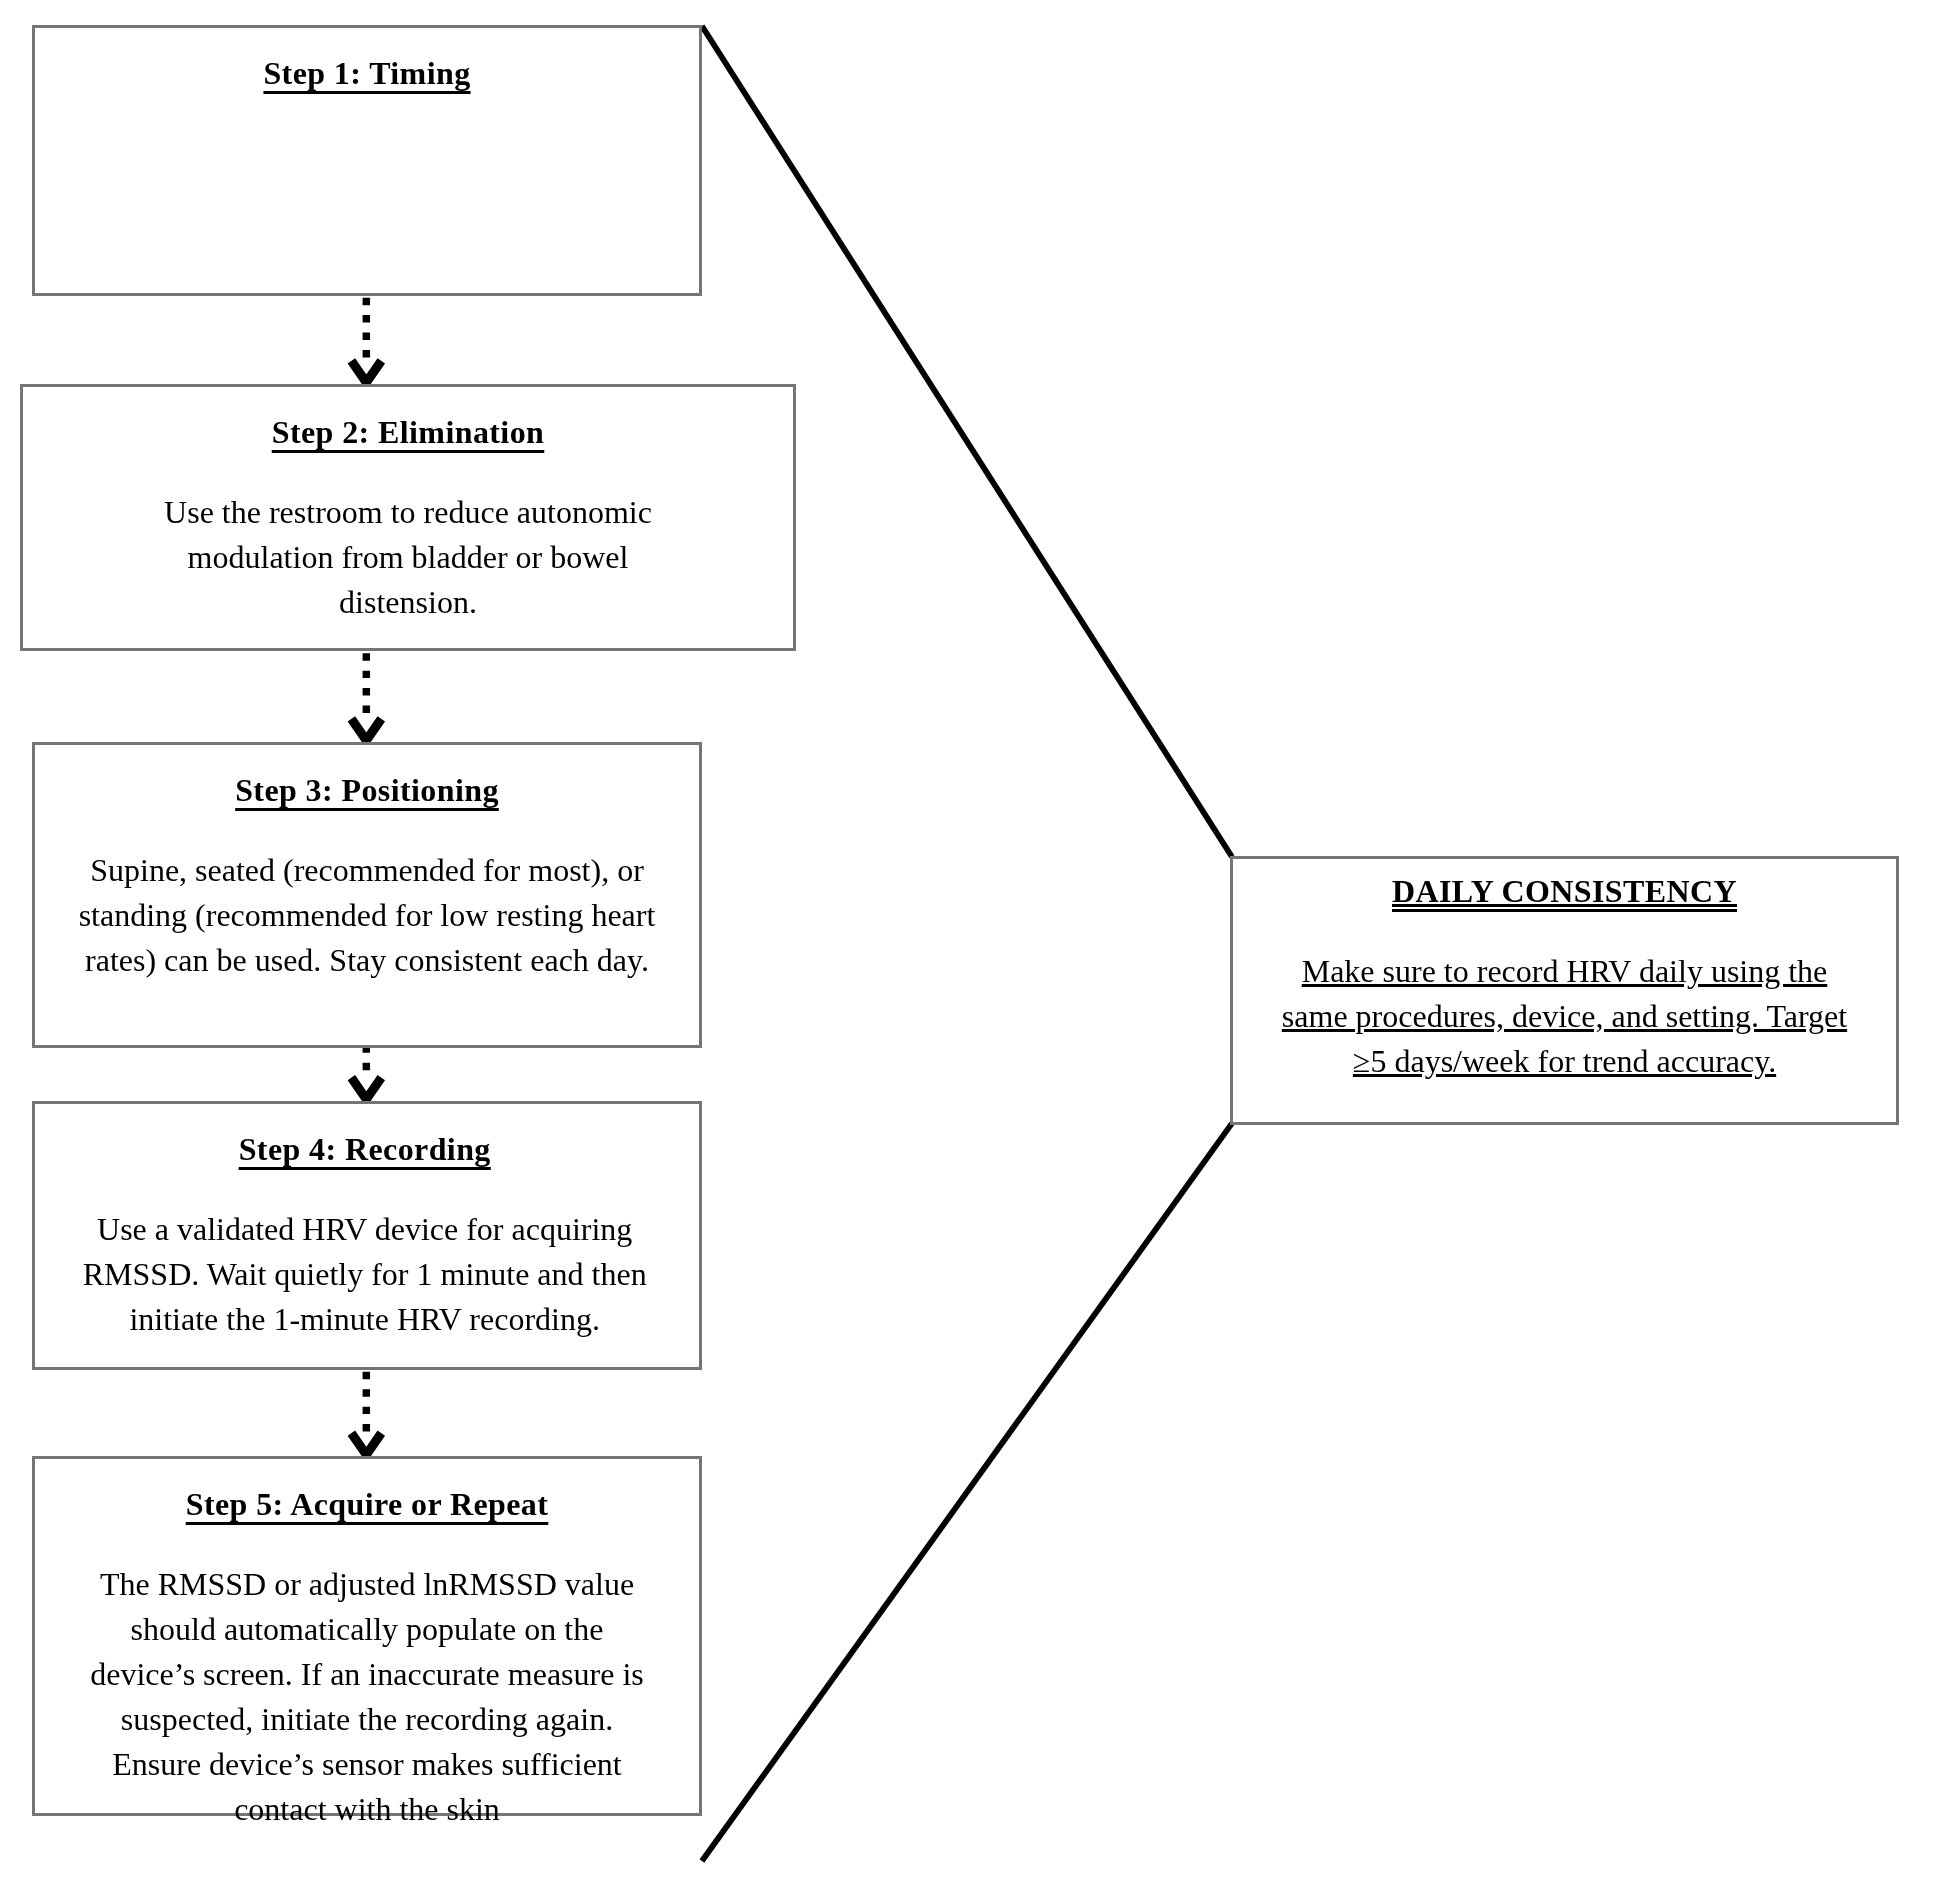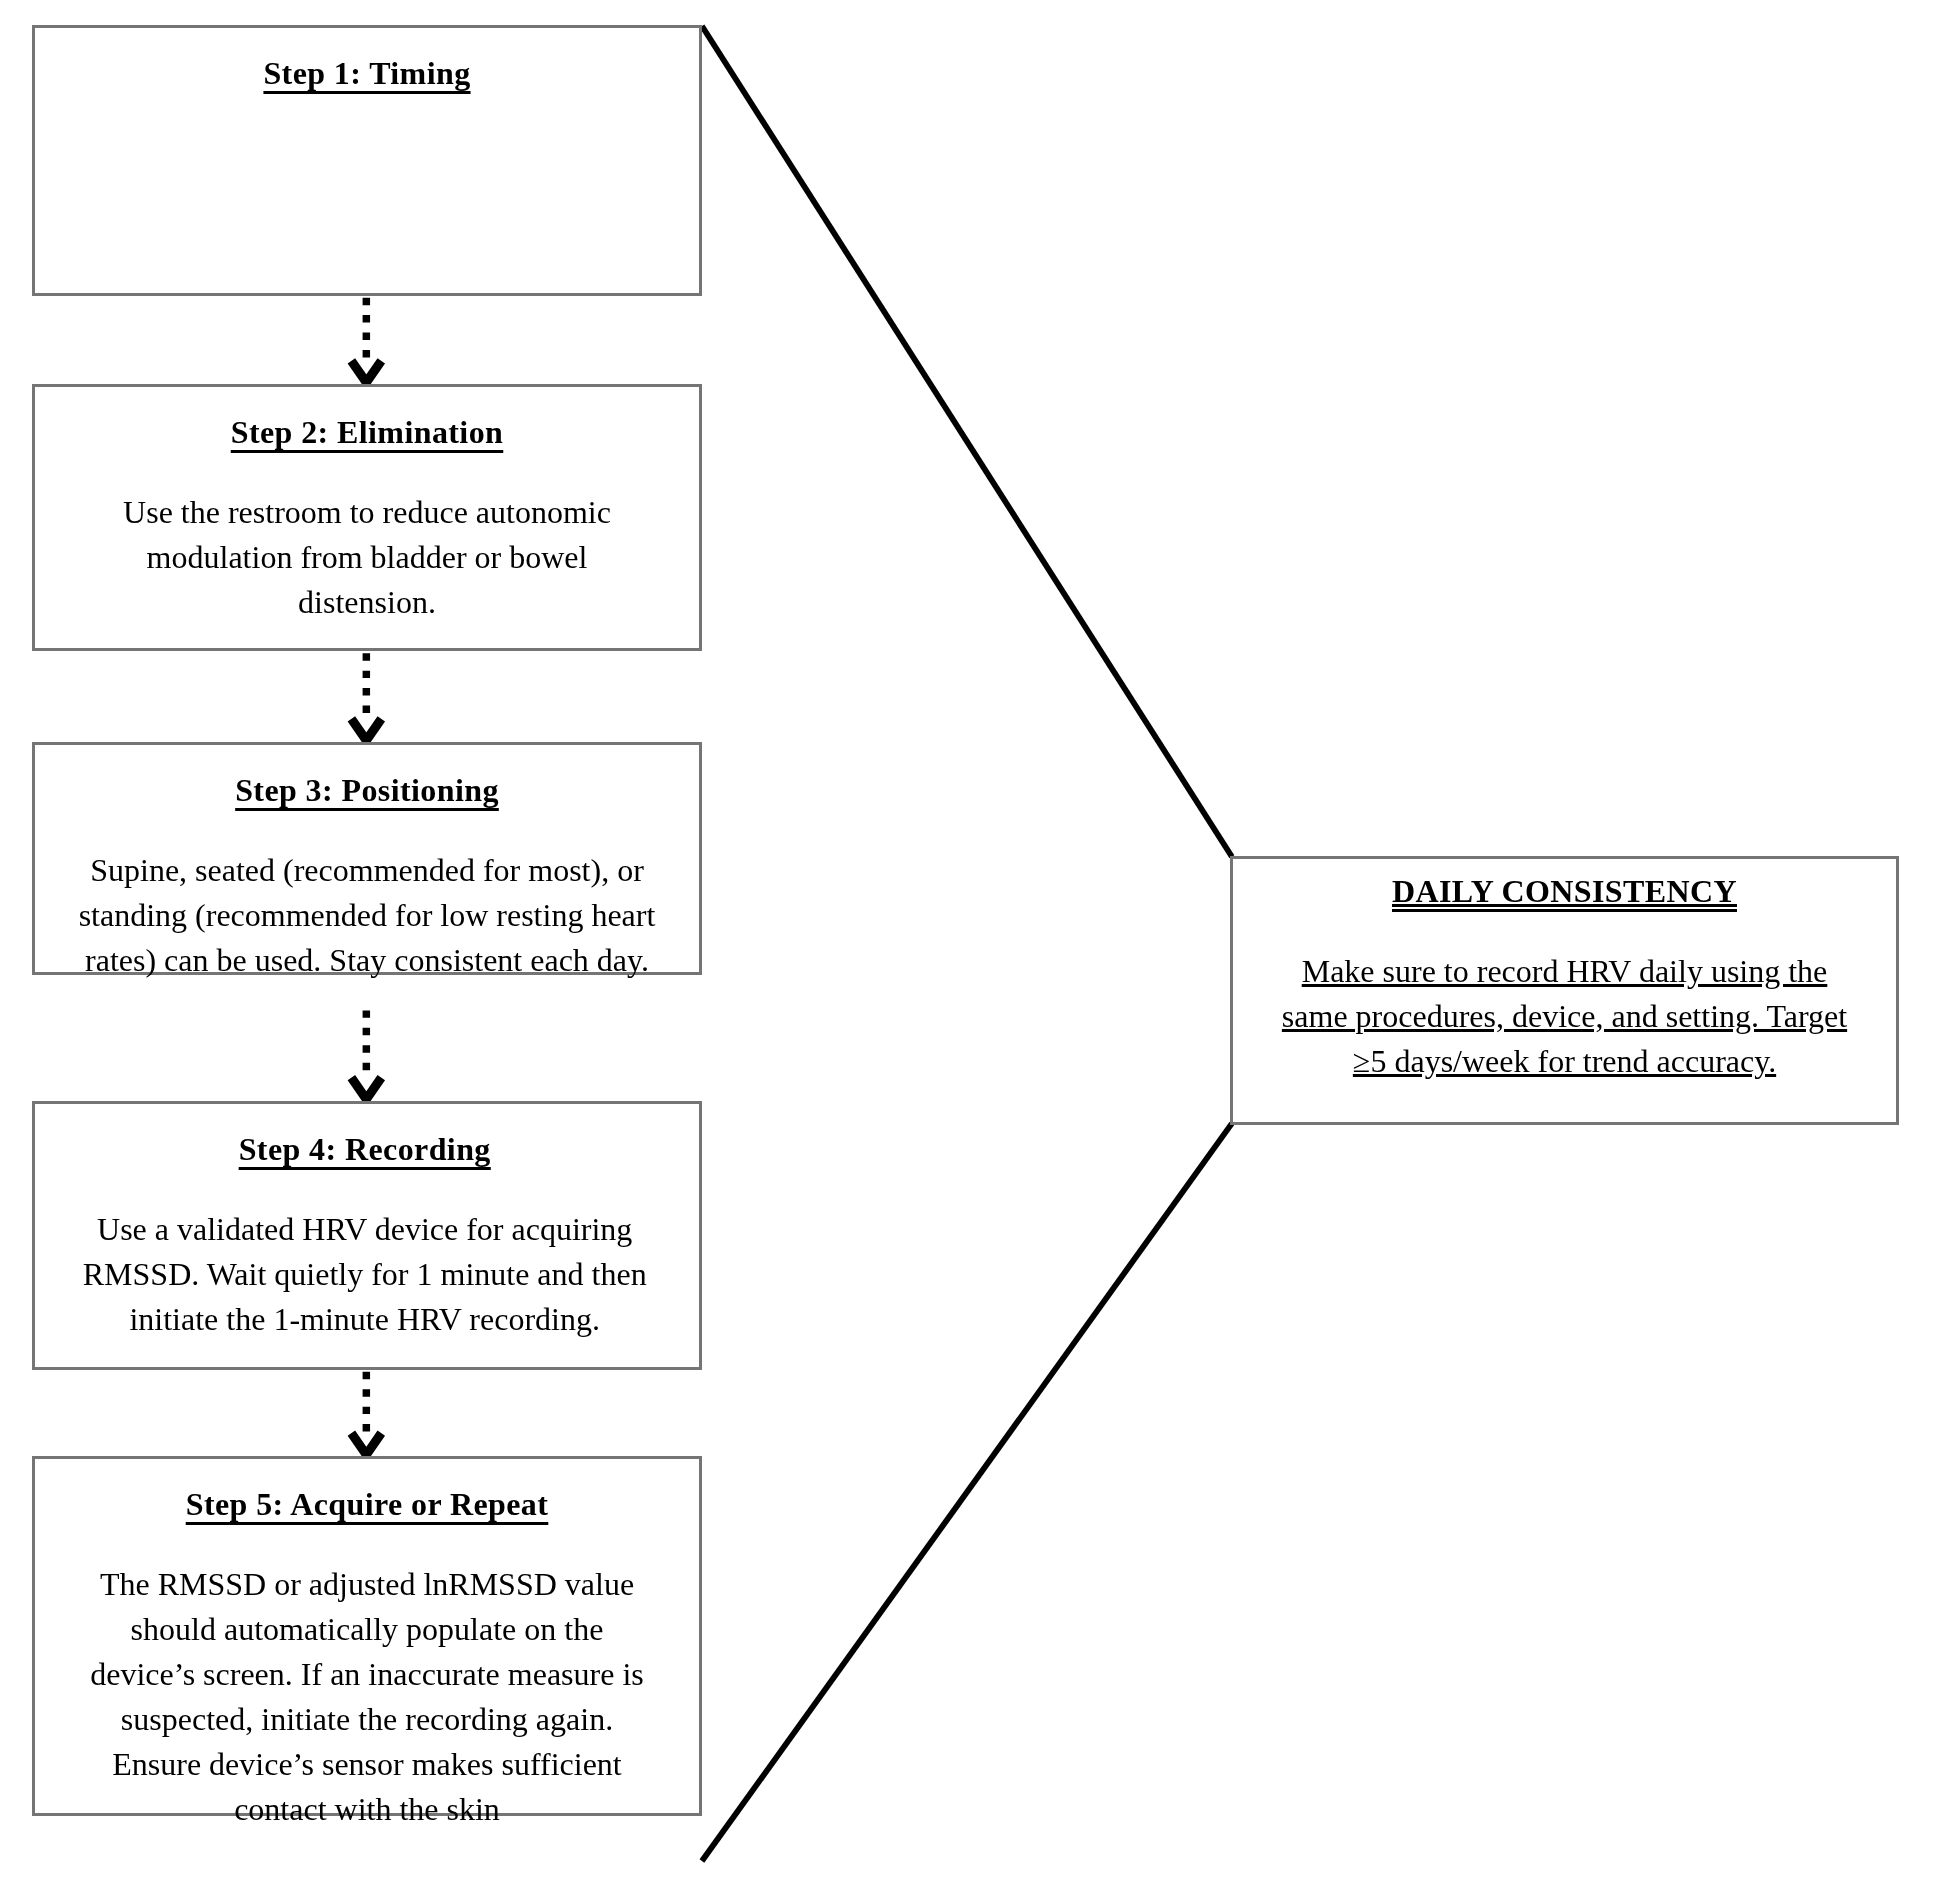--- a/index.html
+++ b/index.html
@@ -72,28 +72,28 @@
     <g>
       <line x1="441" y1="1651" x2="441" y2="1725" stroke-width="9" stroke-dasharray="9 12" stroke="#000000"></line>
       <path d="M 423 1725 L 441 1751 L 459 1725" fill="none" stroke-width="11" stroke="#000000"></path>
     </g>
   </svg>
 
   <div class="box" style="left:32px; top:25px; width:670px; height:271px;">
     <div class="box-title">Step 1: Timing</div>
   </div>
 
-  <div class="box" style="left:32px; top:384px; width:670px; height:267px;">
+  <div class="box" style="left:20px; top:384px; width:776px; height:267px;">
     <div class="box-title">Step 2: Elimination</div>
     <div class="box-body">Use the restroom to reduce autonomic
 modulation from bladder or bowel
 distension.</div>
   </div>
 
-  <div class="box" style="left:32px; top:742px; width:670px; height:233px;">
+  <div class="box" style="left:32px; top:742px; width:670px; height:306px;">
     <div class="box-title">Step 3: Positioning</div>
     <div class="box-body">Supine, seated (recommended for most), or
 standing (recommended for low resting heart
 rates) can be used. Stay consistent each day.</div>
   </div>
 
   <div class="box" style="left:32px; top:1101px; width:670px; height:269px;padding-left:7px;">
     <div class="box-title">Step 4: Recording</div>
     <div class="box-body">Use a validated HRV device for acquiring
 RMSSD. Wait quietly for 1 minute and then

